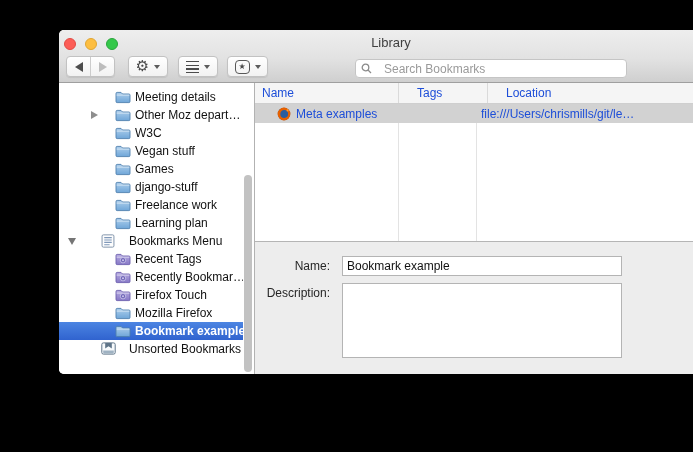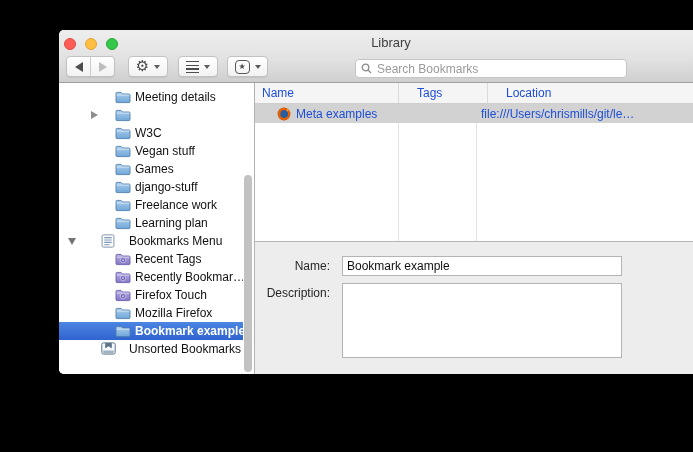--- a/index.html
+++ b/index.html
@@ -36,21 +36,21 @@
   .btn-views { left:119px; width:40px; }
   .btn-star  { left:168px; width:41px; }
   .gear-glyph { font-family:"DejaVu Sans", sans-serif; font-size:15px; line-height:15px; color:#4a4a4a; }
   .views-glyph { width:13px; height:12px;
     background:repeating-linear-gradient(to bottom,#4c4c4c 0 1.5px,transparent 1.5px 3.6px); }
   .star-box { width:15px; height:14px; box-sizing:border-box; border:1.4px solid #585858; border-radius:4px;
     display:flex; align-items:center; justify-content:center; }
   .star-box span { font-family:"DejaVu Sans", sans-serif; font-size:8px; color:#4a4a4a; line-height:8px; }
   .caret { width:0; height:0; border-top:4px solid #5c5c5c; border-left:3.5px solid transparent; border-right:3.5px solid transparent; margin-left:5px; }
   .search { position:absolute; left:296px; top:29px; width:272px; height:19px; box-sizing:border-box;
-    border:1px solid #c5c5c5; border-radius:4px; background:#fff; display:flex; align-items:center; padding:0 5px; }
+    border:1px solid #c5c5c5; border-radius:4px; background:#fff; display:flex; align-items:center; padding:0 5px;gap:7px; }
   .search svg { flex:none; margin-right:3px; }
   .search input { flex:1; border:none; outline:none; background:transparent; font-size:12px; color:#333;
     font-family:"Liberation Sans", sans-serif; min-width:0; }
   .search input::placeholder { color:#9a9a9a; }
   
   .content { position:absolute; left:0; top:53px; right:0; bottom:0; display:flex; }
   .sidebar { width:196px; flex:none; box-sizing:border-box; border-right:1px solid #b2b2b2; background:#fff; position:relative; }
   .tree { padding-top:5px; }
   .trow { height:18px; display:flex; align-items:center; font-size:12px; color:#111;
     white-space:nowrap; overflow:hidden; width:184px; box-sizing:border-box; }
@@ -162,20 +162,21 @@
    <defs>
                   <linearGradient id="g4e7fae" x1="0" y1="0" x2="0" y2="1">
      <stop offset="0" stop-color="#aecfec"></stop>
                     <stop offset="1" stop-color="#6fa6d8"></stop>
                   </linearGradient>
                 </defs>
    <path d="M1 3.6 Q1 2.4 2.1 2.4 L6 2.4 L7.6 4 L13.9 4 Q15 4 15 5.1 L15 11.4 Q15 12.6 13.9 12.6 L2.1 12.6 Q1 12.6 1 11.4 Z" fill="url(#g4e7fae)" stroke="#4e7fae" stroke-width="0.9"></path>
    <path d="M1.6 4.6 L14.4 4.6 L14.4 5.8 L1.6 5.8 Z" fill="rgba(255,255,255,0.45)"></path>
               </svg>
             </span>
+            <span>Other Moz depart…</span>
           </div>
           <div class="trow lv2">
             <span class="disc"></span>
             <span class="ticon" style="white-space: nowrap; display: flex;">
               <svg width="16" height="14" viewBox="0 0 16 14">
    <defs>
                   <linearGradient id="g4e7fae" x1="0" y1="0" x2="0" y2="1">
      <stop offset="0" stop-color="#aecfec"></stop>
                     <stop offset="1" stop-color="#6fa6d8"></stop>
                   </linearGradient>

